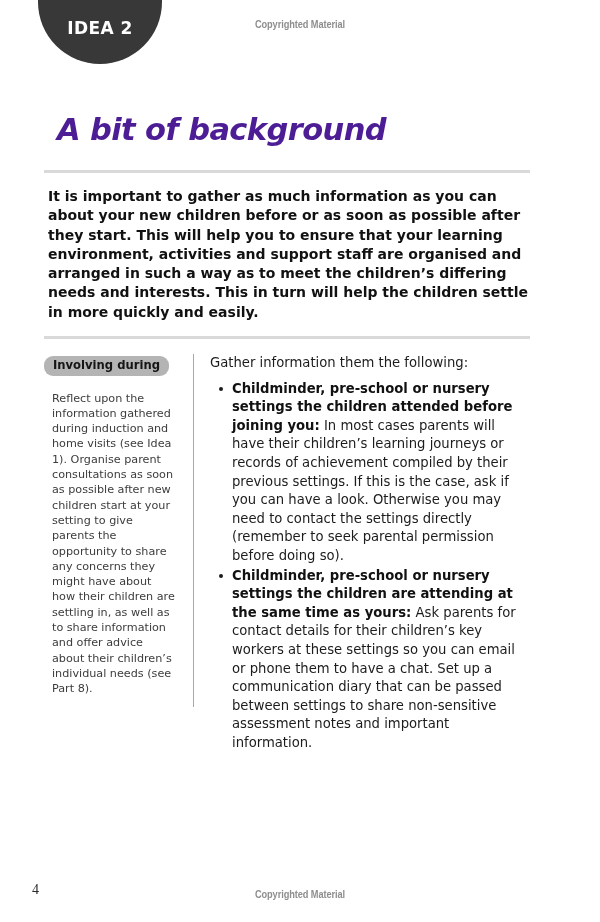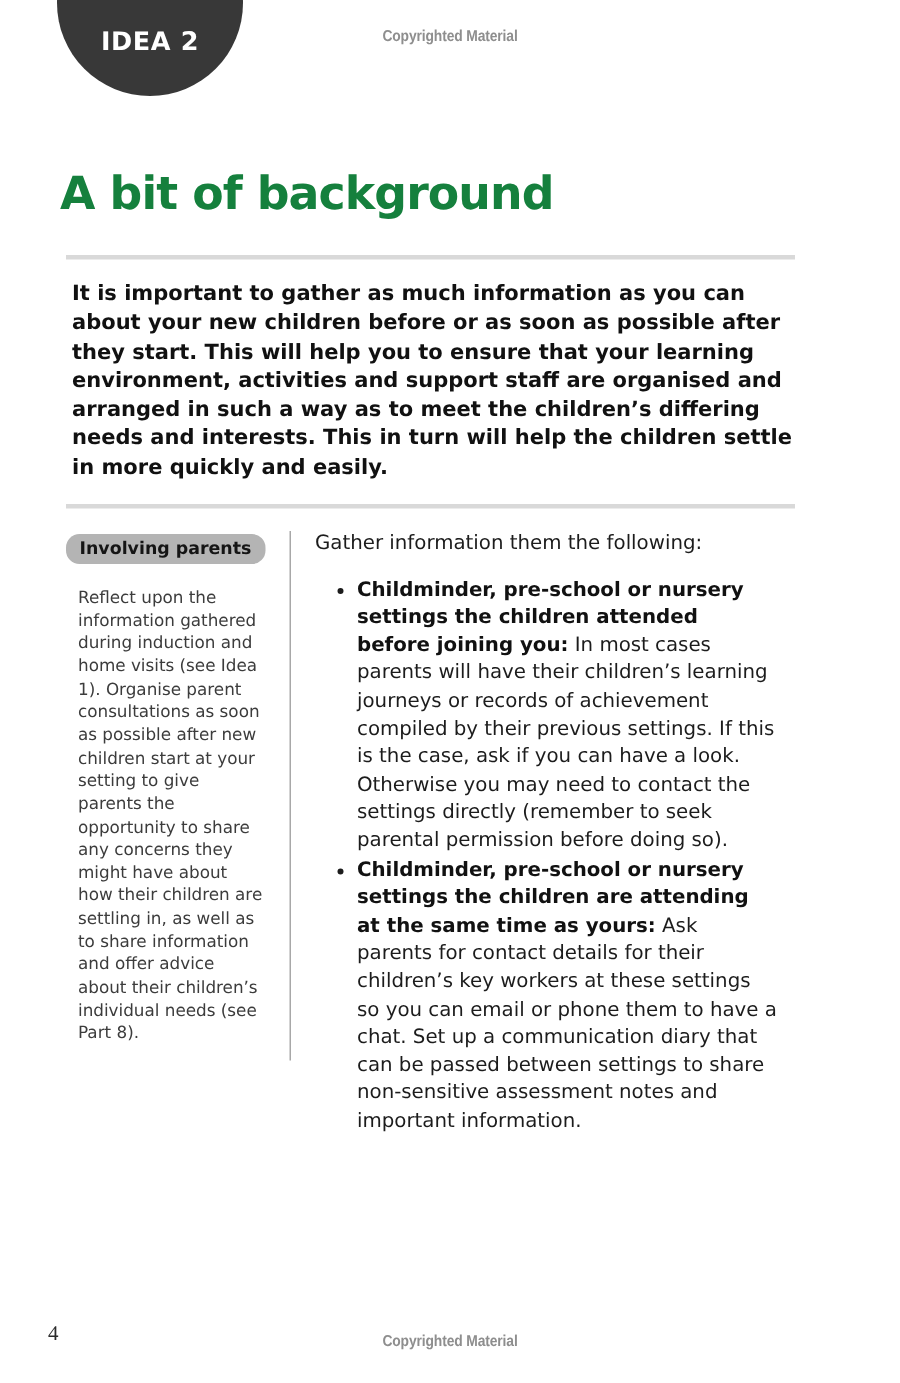--- a/index.html
+++ b/index.html
@@ -51,27 +51,28 @@
     color: #ffffff;
     font-family: "DejaVu Sans", sans-serif;
     font-size: 17px;
     font-weight: 700;
     letter-spacing: 0.4px;
   }
 
   
   .page-title {
     position: absolute;
-    left: 40px;
+    left: 57px;
     top: 92px;
     font-family: "DejaVu Sans", sans-serif;
     font-size: 30.5px;
     font-weight: 700;
     letter-spacing: -0.6px;
-    color: #15803d;
+    color: #4c1d95;
+    font-style: italic;
   }
 
   
   .content {
     position: absolute;
     left: 44px;
     top: 152px;
     width: 486px;
   }
 
@@ -145,21 +146,21 @@
   }
   .maincol-intro {
     font-family: "DejaVu Sans", sans-serif;
     font-size: 13.2px;
     line-height: 18.6px;
     color: #1c1c1c;
     margin: 0 0 7px 0;
   }
   .bullet-list {
     list-style: none;
-    margin: 12px;
+    margin: 6px;
     padding: 0;
   }
   .bullet-item {
     position: relative;
     padding-left: 16px;
     font-family: "DejaVu Sans", sans-serif;
     font-size: 13.2px;
     line-height: 18.6px;
     color: #1c1c1c;
     margin-bottom: 1px;
@@ -205,21 +206,21 @@
   <hr class="rule rule-one">
 
   <p class="lead">It is important to gather as much information as you can about your new children before or as soon as possible after they start. This will help you to ensure that your learning environment, activities and support staff are organised and arranged in such a way as to meet the children’s differing needs and interests. This in turn will help the children settle in more quickly and easily.</p>
 
   <hr class="rule rule-two">
 
   <div class="columns">
 
     <aside class="sidebar">
       <div class="sidebar-inner">
-        <div class="sidebar-pill">Involving parents</div>
+        <div class="sidebar-pill">Involving during</div>
         <p class="sidebar-text">Reflect upon the information gathered during induction and home visits (see Idea 1). Organise parent consultations as soon as possible after new children start at your setting to give parents the opportunity to share any concerns they might have about how their children are settling in, as well as to share information and offer advice about their children’s individual needs (see Part 8).</p>
       </div>
     </aside>
 
     <section class="maincol">
       <p class="maincol-intro">Gather information them the following:</p>
 
       <ul class="bullet-list">
         <li class="bullet-item">
           <span class="bullet-dot"></span>

